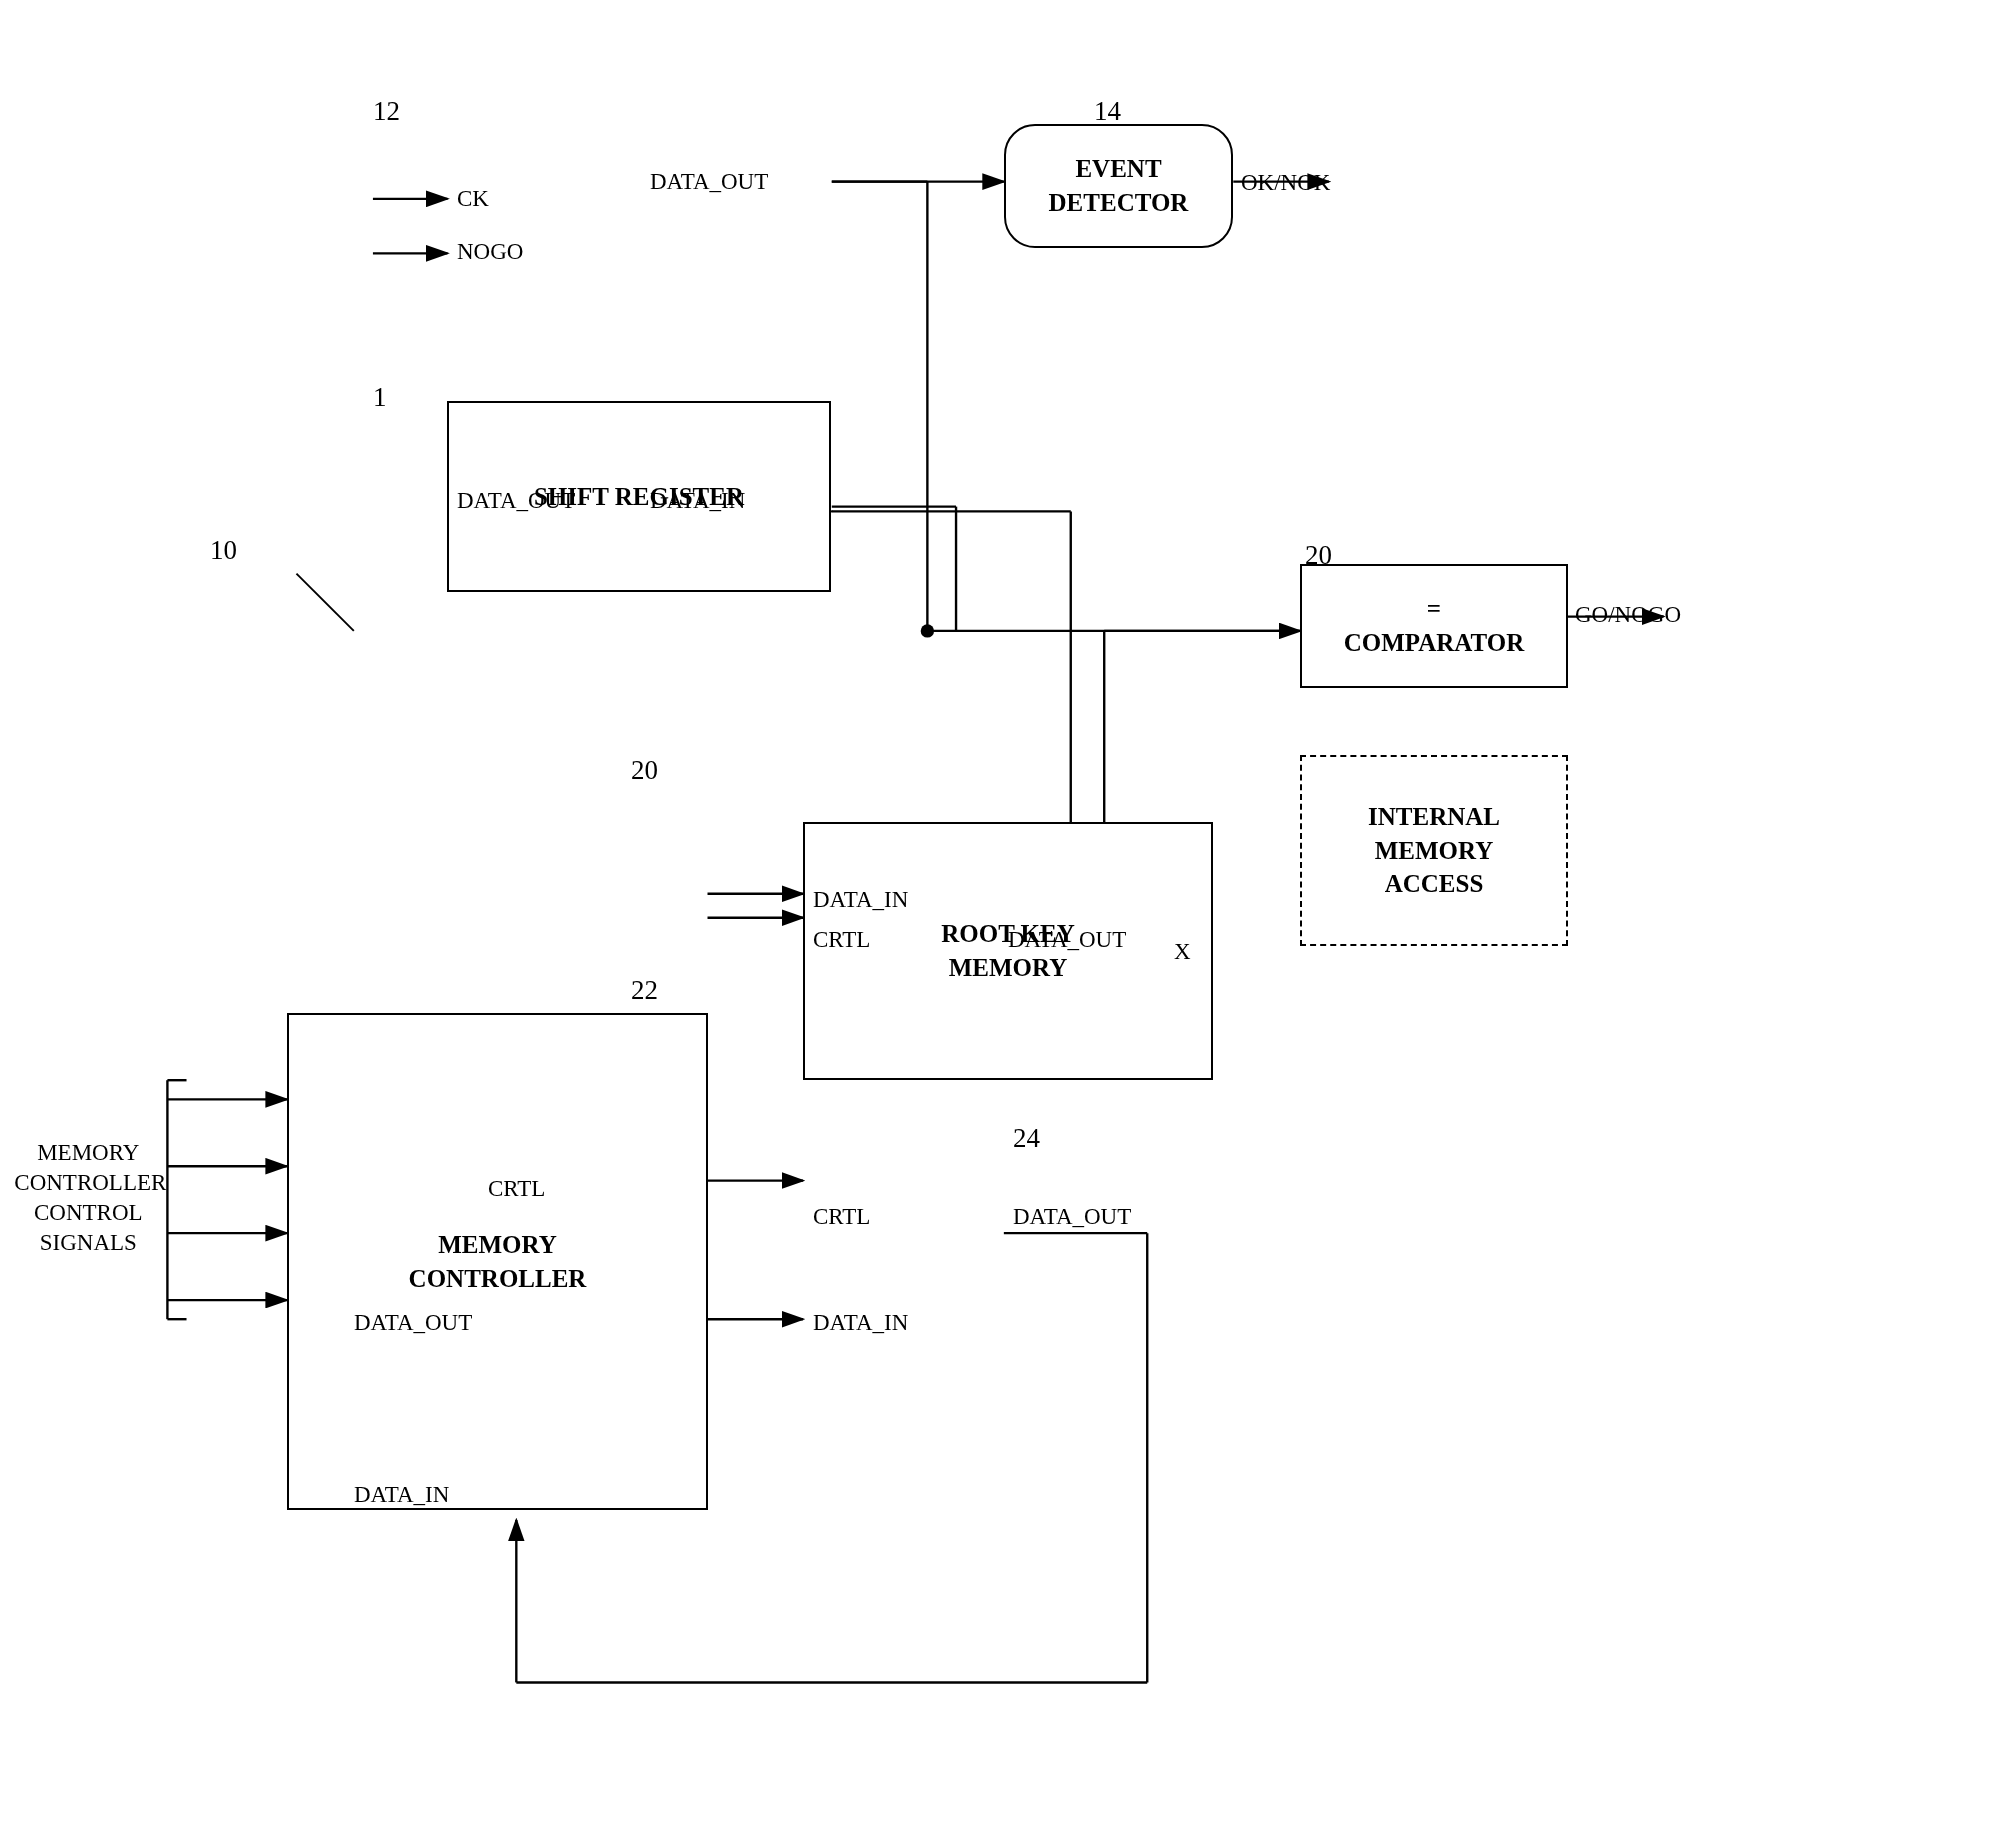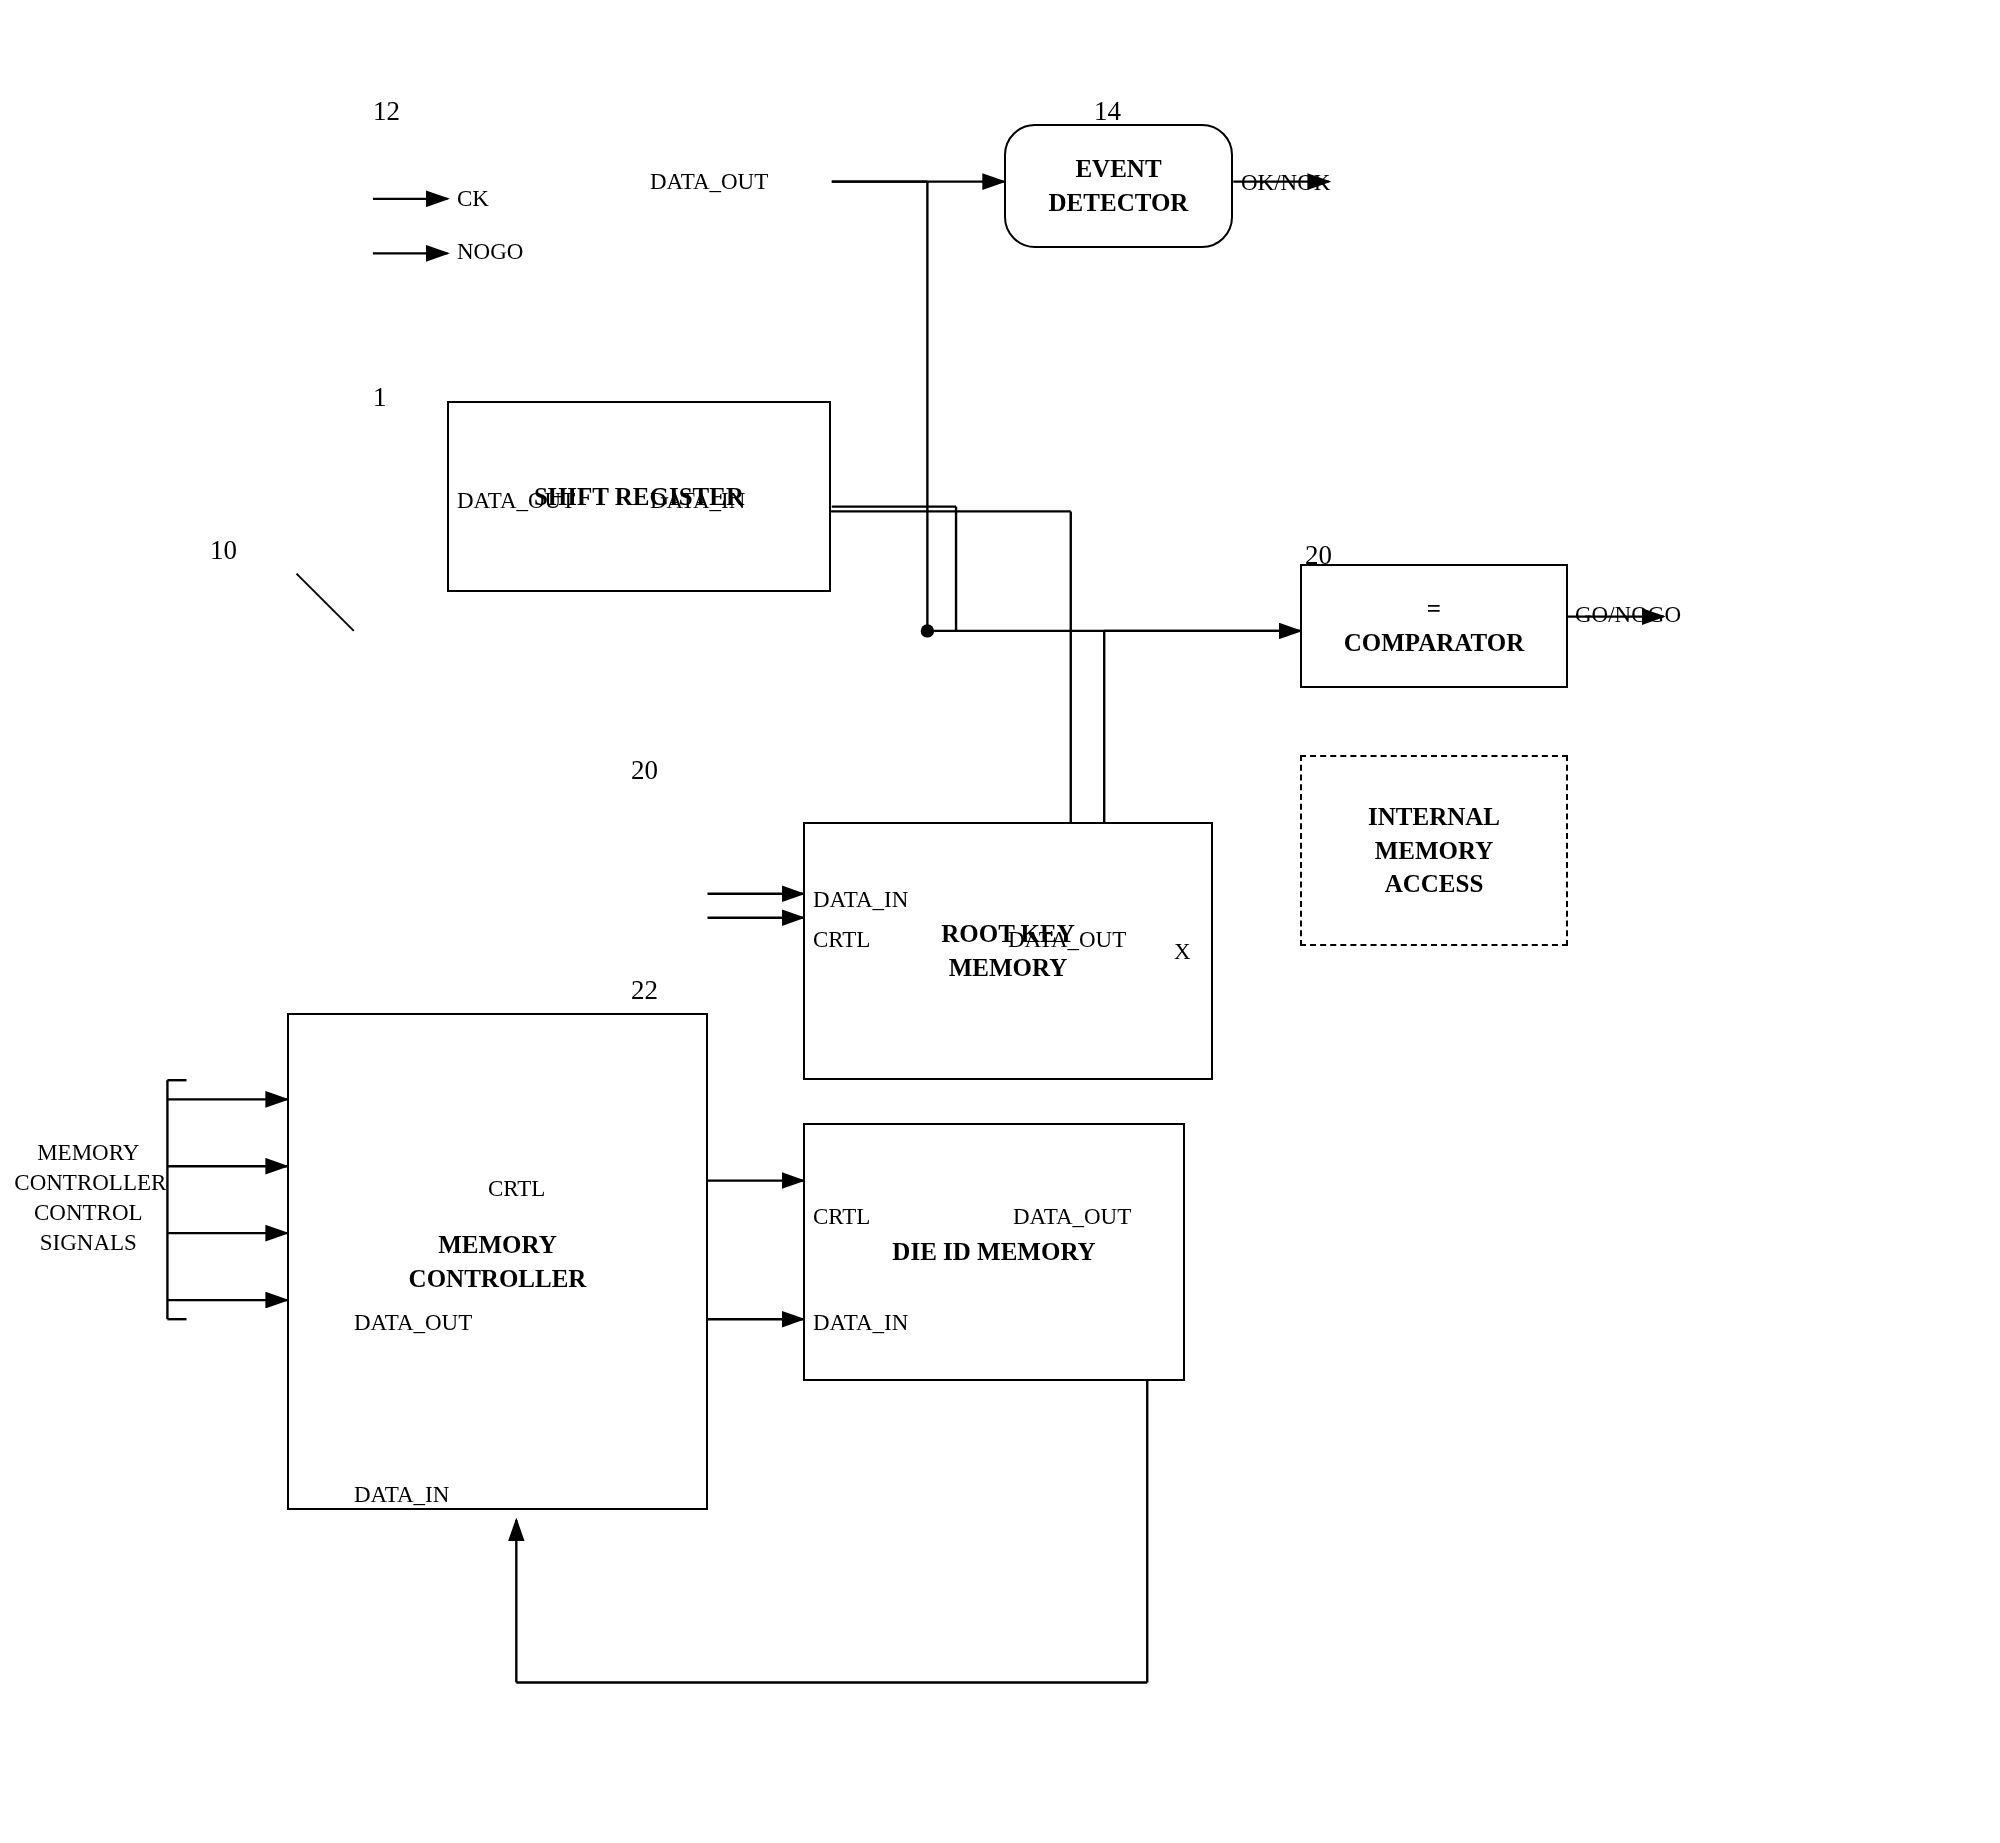--- a/index.html
+++ b/index.html
@@ -197,23 +197,20 @@
   <div class="sig-label" style="left:1174px; top:939px;">X</div>
 
   <div class="block" style="left:287px; top:1013px; width:421px; height:497px;">
     <span class="block-label">MEMORY<br>CONTROLLER</span>
   </div>
 
   <div class="sig-label" style="left:488px; top:1176px;">CRTL</div>
   <div class="sig-label" style="left:354px; top:1310px;">DATA_OUT</div>
   <div class="sig-label" style="left:354px; top:1482px;">DATA_IN</div>
 
-  <div class="block" style="left:803px; top:1123px; width:382px; height:258px;">
-    <span class="block-label">DIE ID MEMORY</span>
-  </div>
 
   <div class="sig-label" style="left:813px; top:1204px;">CRTL</div>
   <div class="sig-label" style="left:1013px; top:1204px;">DATA_OUT</div>
   <div class="sig-label" style="left:813px; top:1310px;">DATA_IN</div>
 
   <div class="sig-label" style="left:14.3px; top:1138px; width:148px; text-align:center; line-height:1.3;">MEMORY<br>CONTROLLER<br>CONTROL<br>SIGNALS</div>
 
 </div>
 
 

